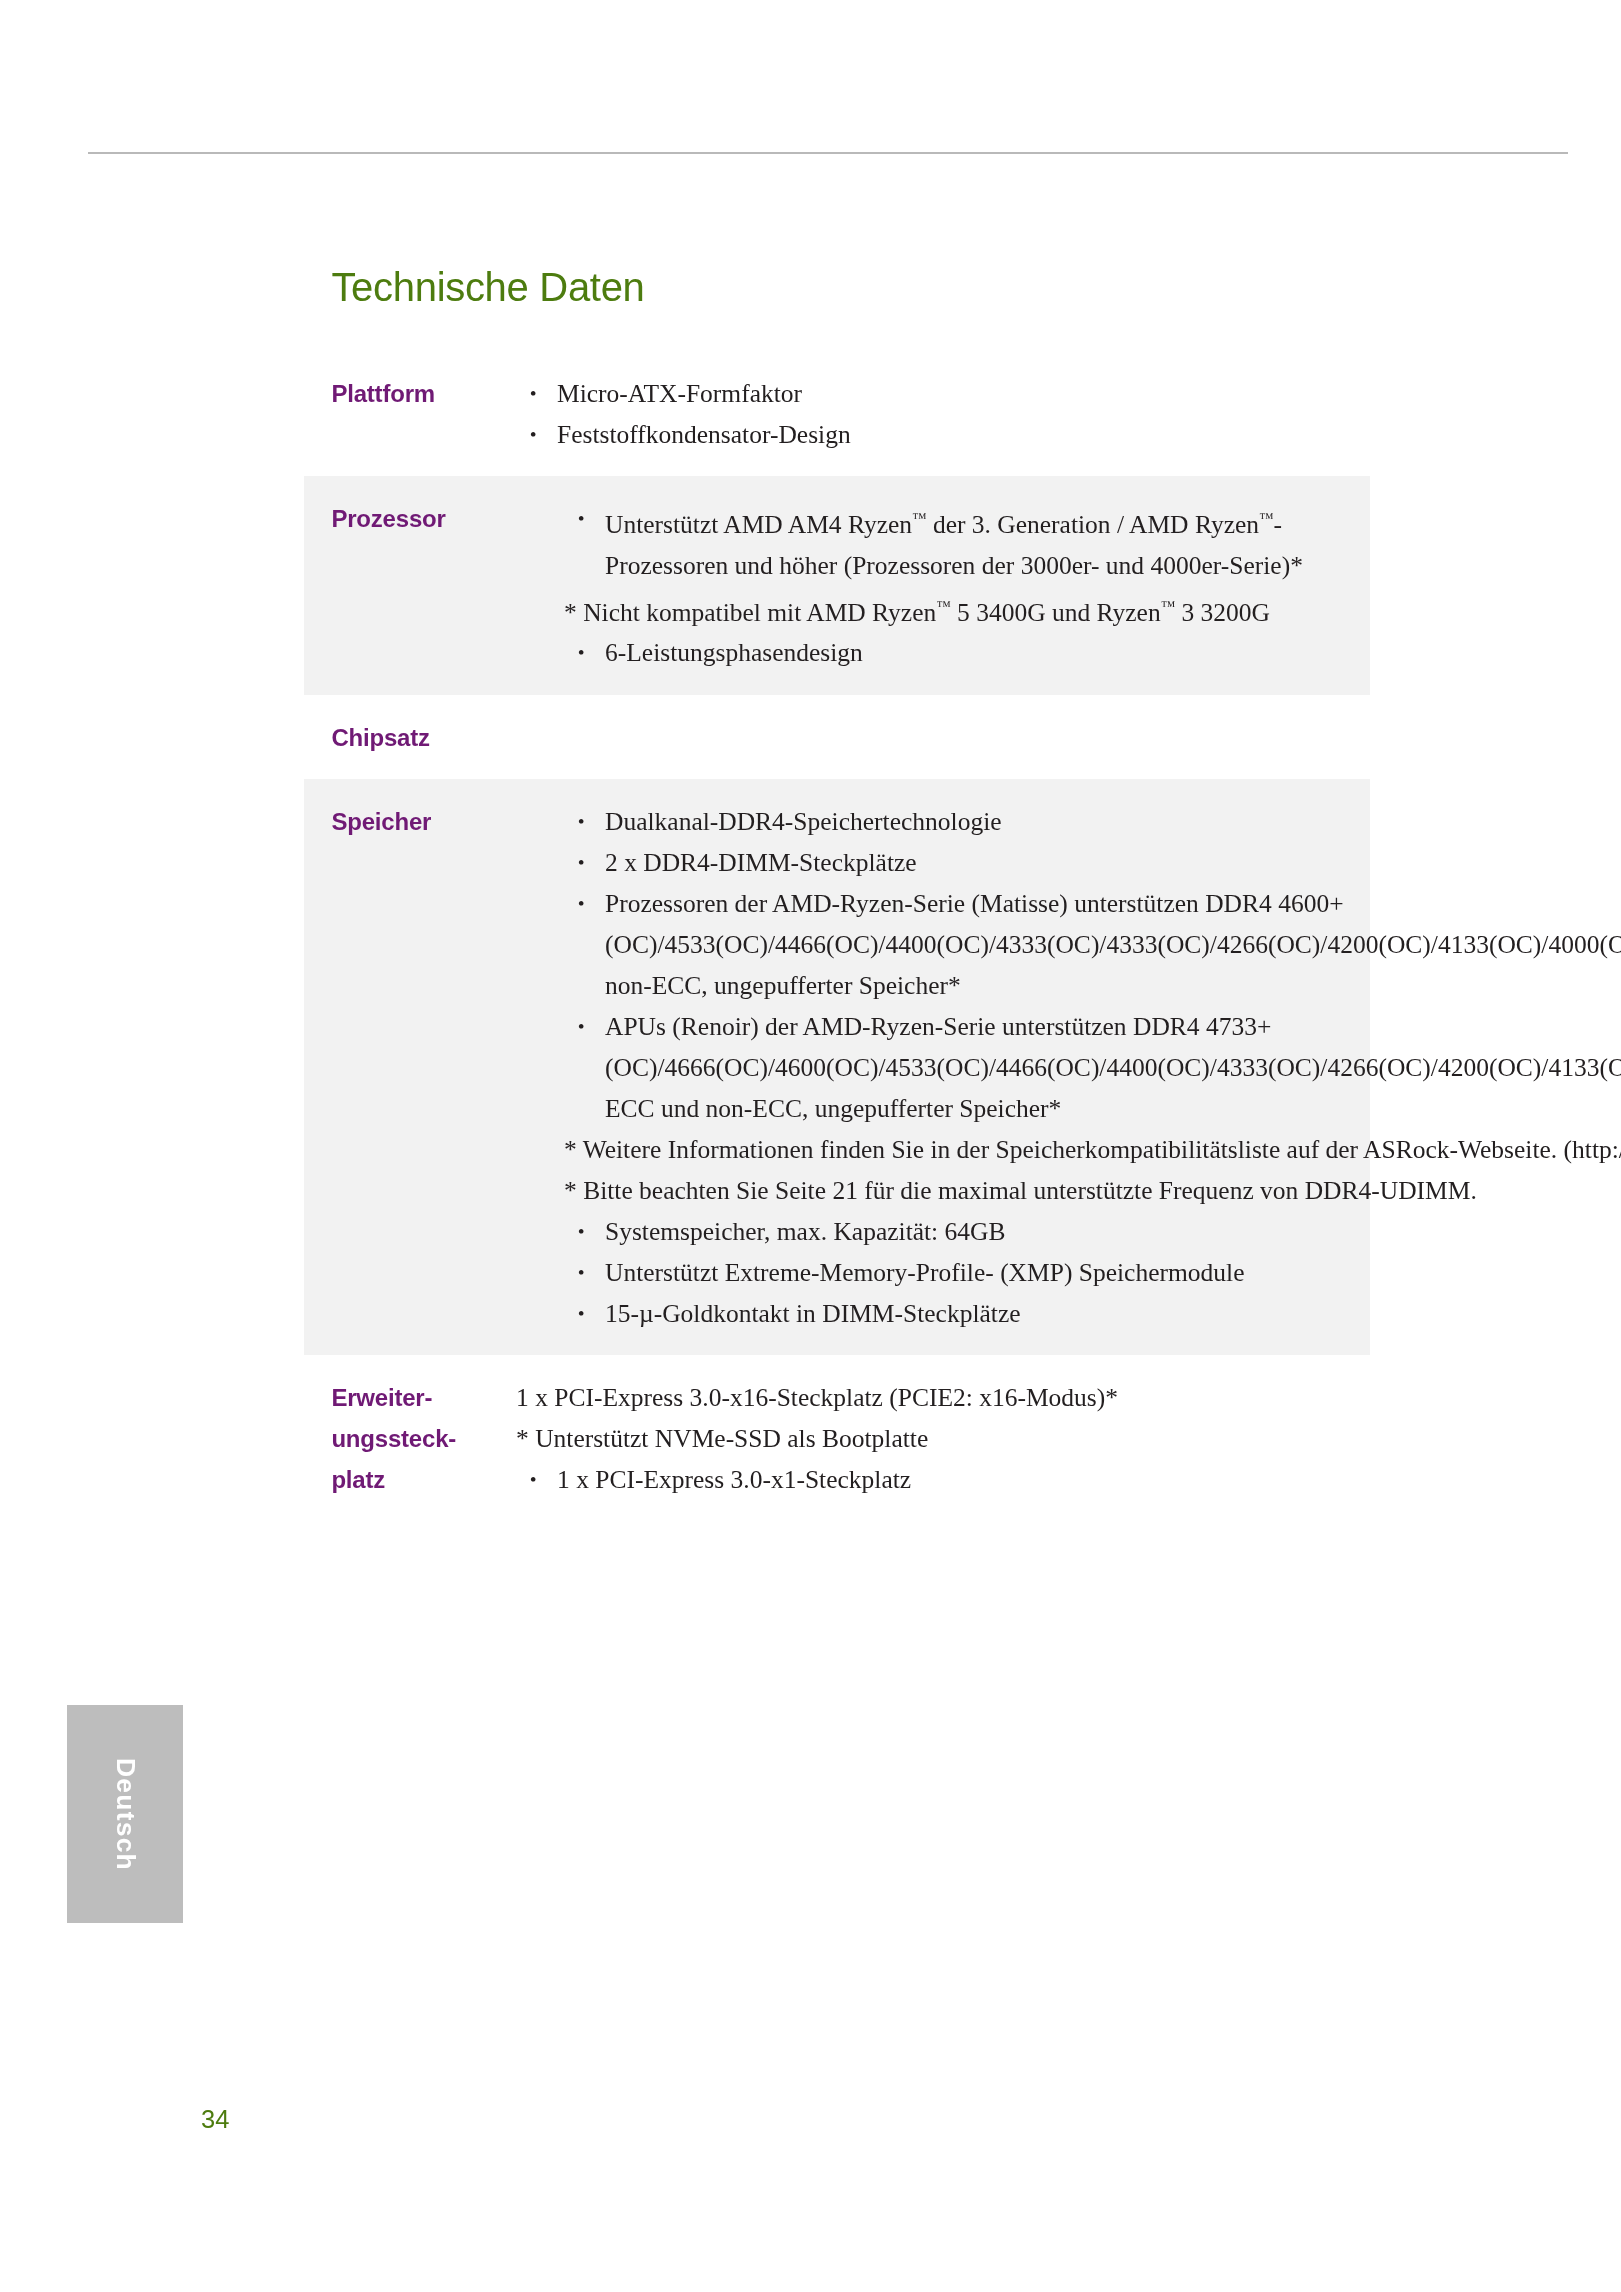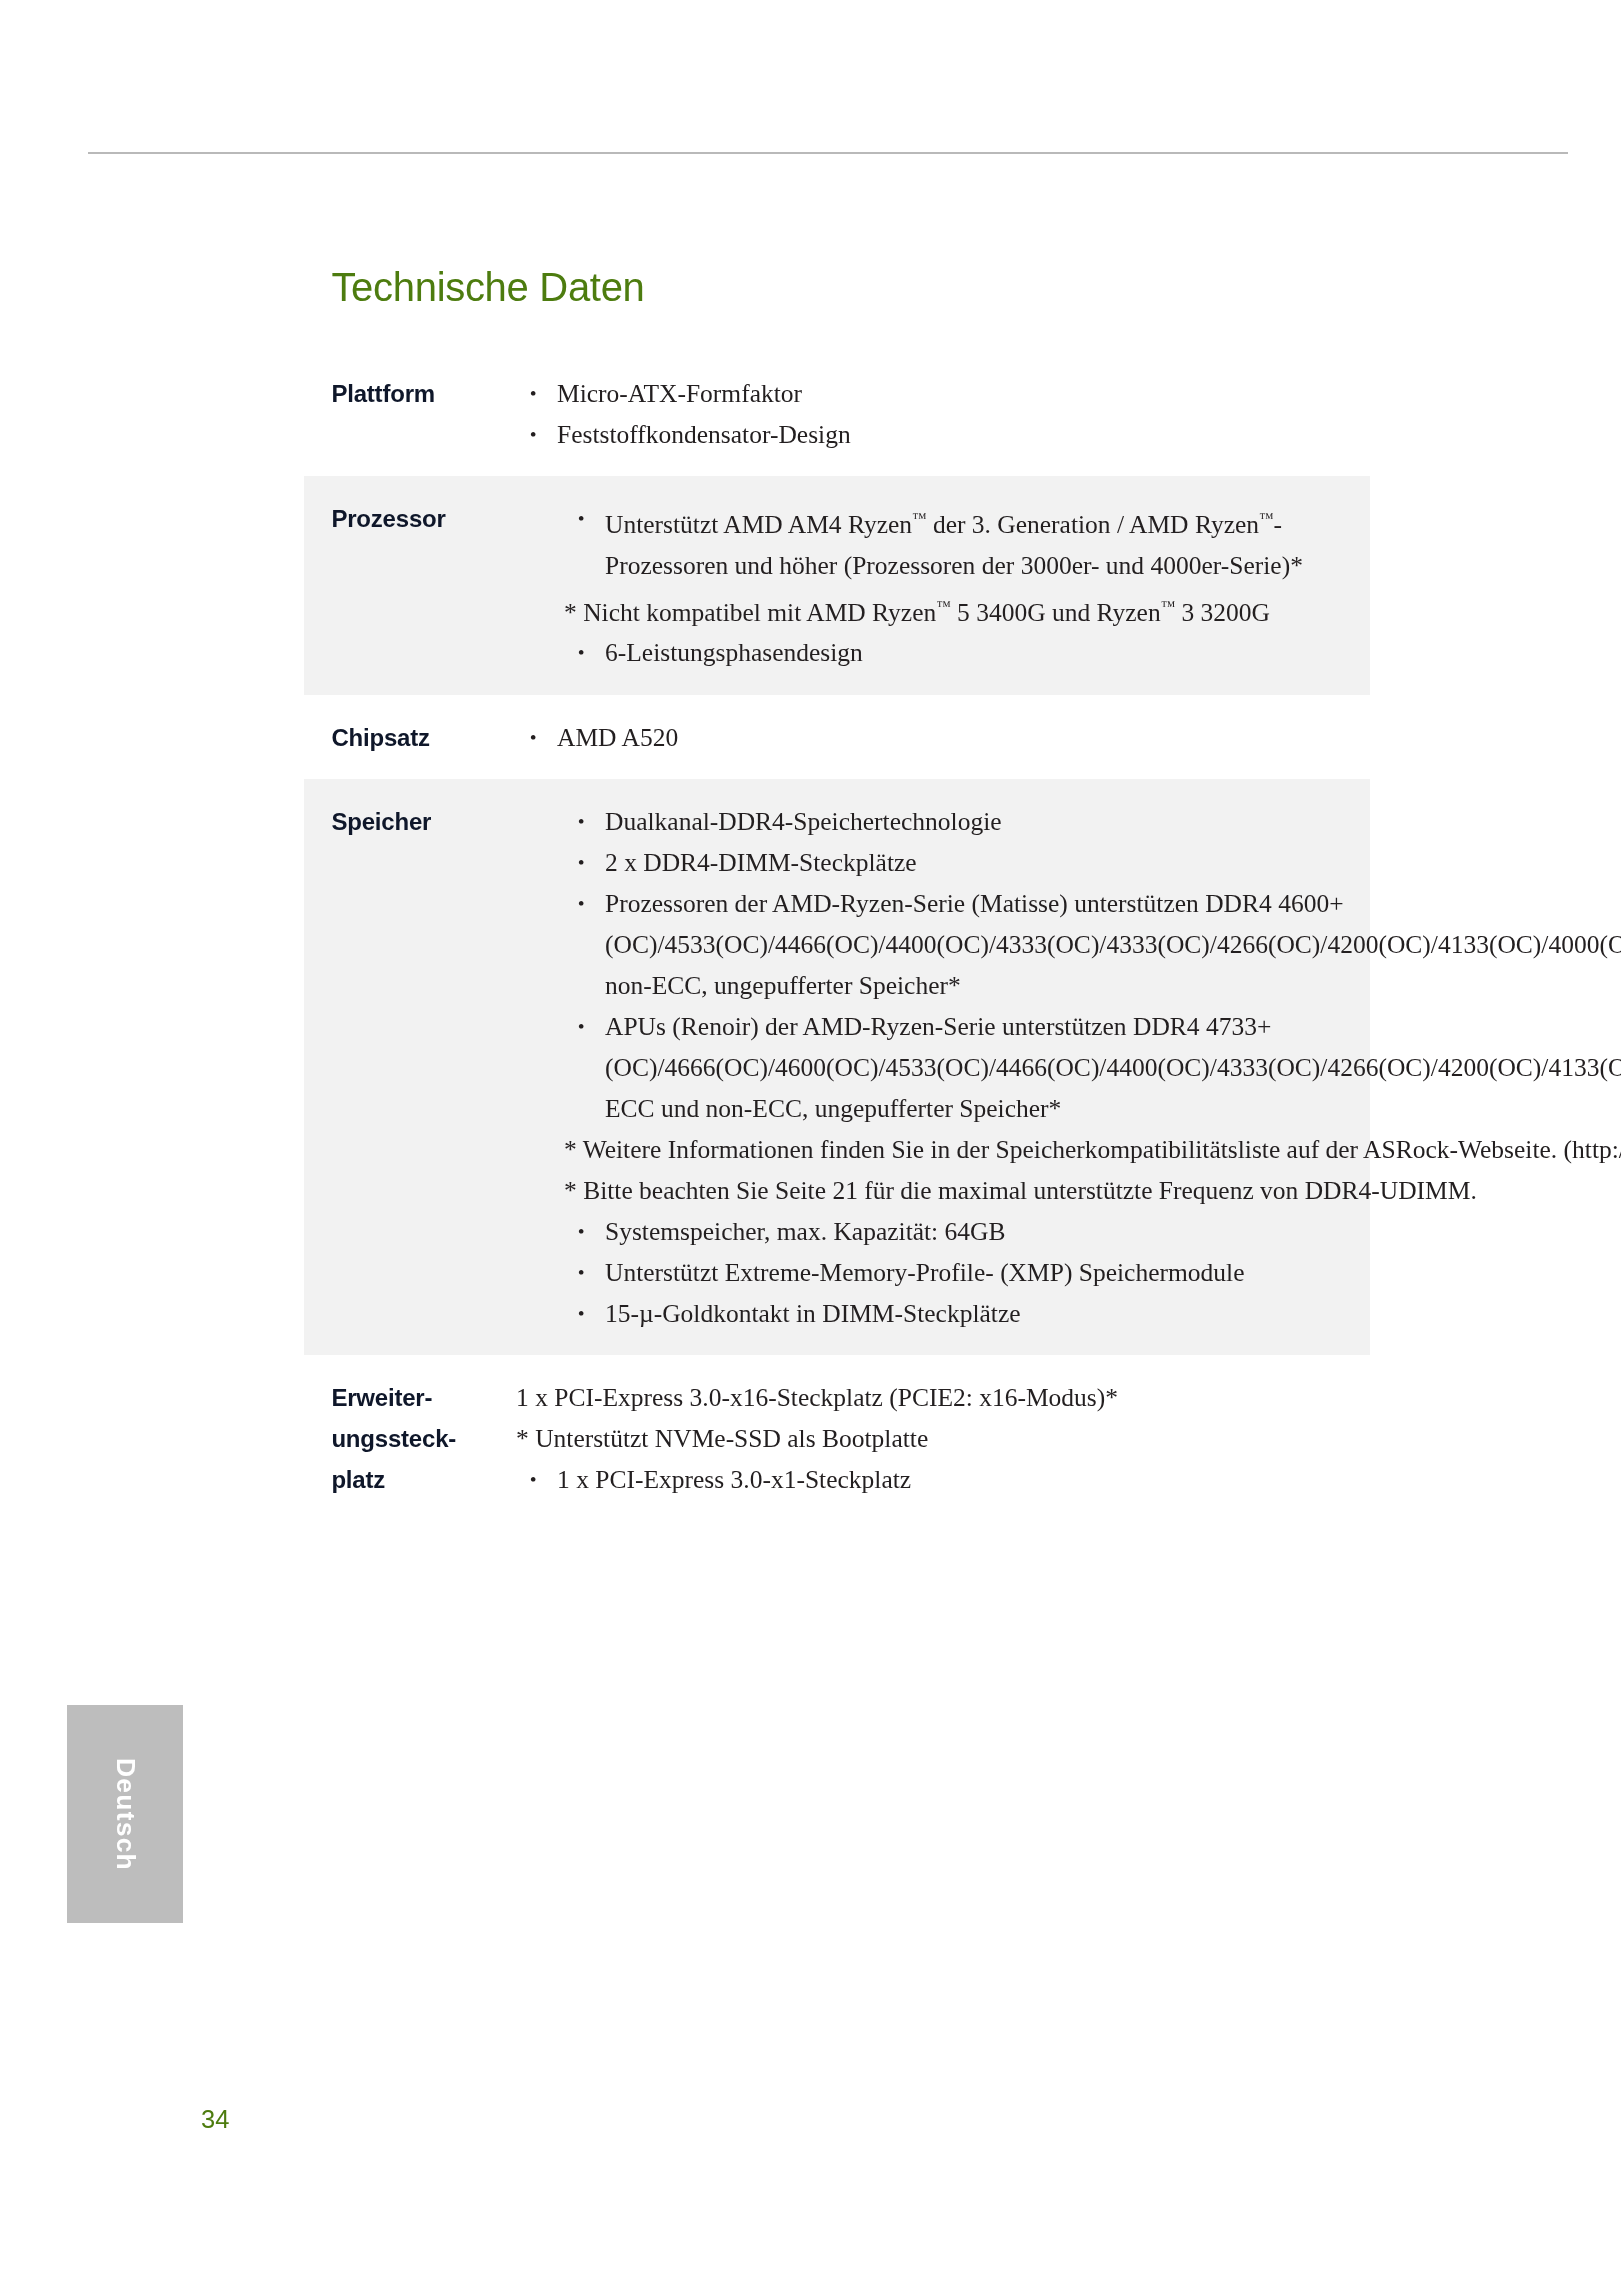--- a/index.html
+++ b/index.html
@@ -97,21 +97,21 @@
   }
 
   .spec-label {
     flex: 0 0 212px;
     padding-left: 27.4px;
     box-sizing: border-box;
     font-family: "Liberation Sans", sans-serif;
     font-weight: bold;
     font-size: 24px;
     line-height: 41px;
-    color: #0f172a;
+    color: #701a75;
     letter-spacing: -0.2px;
   }
 
   .spec-body {
     flex: 1 1 auto;
     padding-right: 5.9px;
   }
 
   ul.bullets {
     list-style: none;
@@ -187,25 +187,20 @@
           <div class="spec-body">
             <ul class="bullets">
               <li class="bullet">Unterstützt AMD AM4 Ryzen<span class="tm">™</span> der 3. Generation / AMD Ryzen<span class="tm">™</span>-Prozessoren und höher (Prozessoren der 3000er- und 4000er-Serie)*</li>
               <li class="note">* Nicht kompatibel mit AMD Ryzen<span class="tm">™</span> 5 3400G und Ryzen<span class="tm">™</span> 3 3200G</li>
               <li class="bullet">6-Leistungsphasendesign</li>
             </ul>
           </div>
         </div>
         <div class="spec-row">
           <div class="spec-label label-stack">Chipsatz</div>
-          <div class="spec-body">
-            <ul class="bullets">
-              <li class="bullet">AMD A520</li>
-            </ul>
-          </div>
         </div>
         <div class="spec-row shaded">
           <div class="spec-label label-stack">Speicher</div>
           <div class="spec-body">
             <ul class="bullets">
               <li class="bullet">Dualkanal-DDR4-Speichertechnologie</li>
               <li class="bullet">2 x DDR4-DIMM-Steckplätze</li>
               <li class="bullet">Prozessoren der AMD-Ryzen-Serie (Matisse) unterstützen DDR4 4600+(OC)/4533(OC)/4466(OC)/4400(OC)/4333(OC)/4333(OC)/4266(OC)/4200(OC)/4133(OC)/4000(OC)/3866(OC)/3800(OC)/3733(OC)/3600(OC)/3466(OC)/3200/2933/2667/2400/2133 ECC und non-ECC, ungepufferter Speicher*</li>
               <li class="bullet">APUs (Renoir) der AMD-Ryzen-Serie unterstützen DDR4 4733+(OC)/4666(OC)/4600(OC)/4533(OC)/4466(OC)/4400(OC)/4333(OC)/4266(OC)/4200(OC)/4133(OC)/4000(OC)/3866(OC)/3800(OC)/3733(OC)/3600(OC)/3466(OC)/3200/2933/2667/2400/2133 ECC und non-ECC, ungepufferter Speicher*</li>
               <li class="note">* Weitere Informationen finden Sie in der Speicherkompatibilitätsliste auf der ASRock-Webseite. (http://www.asrock.com/)</li>

